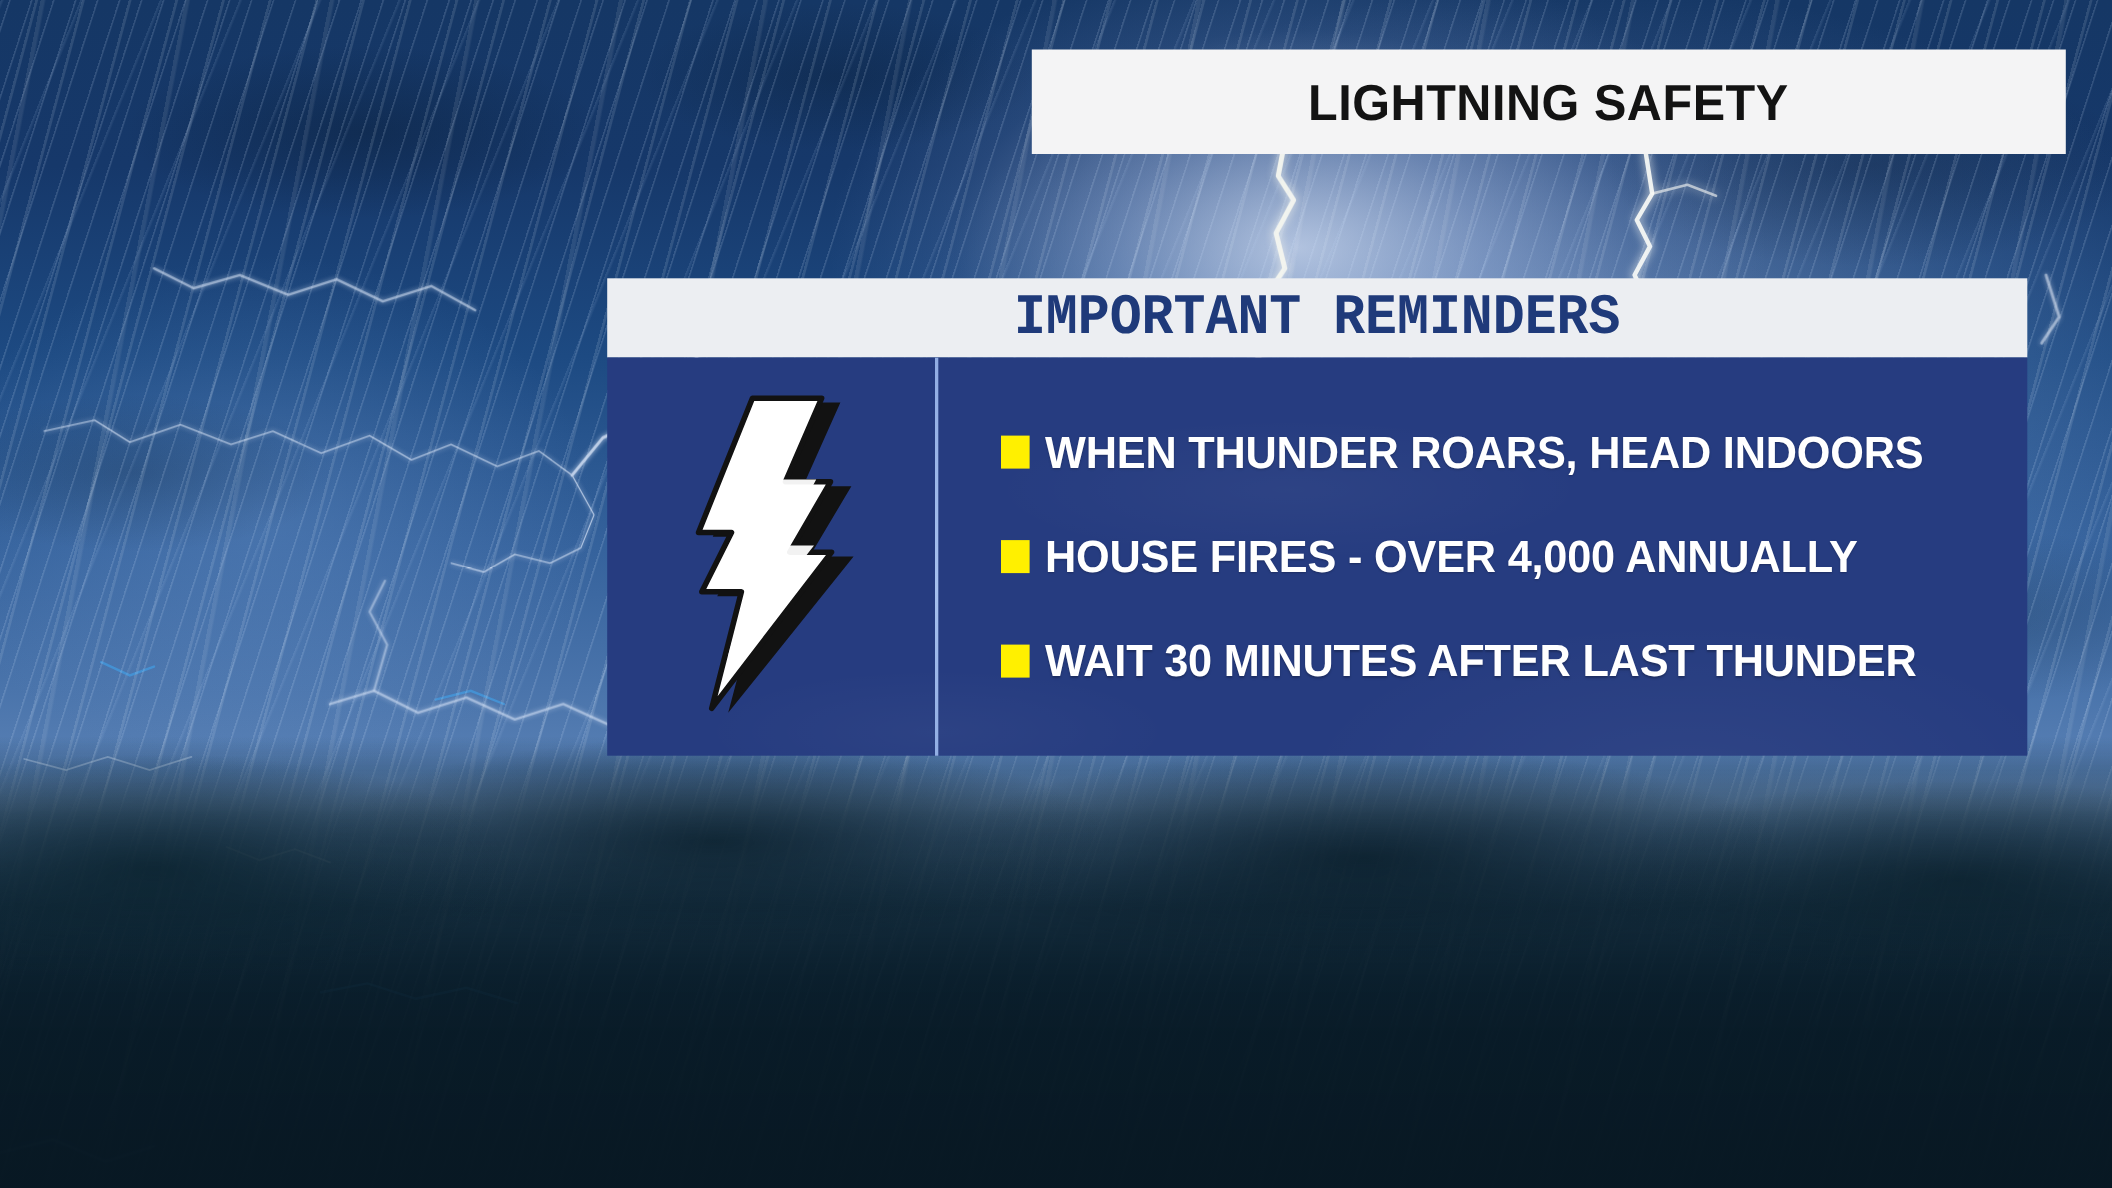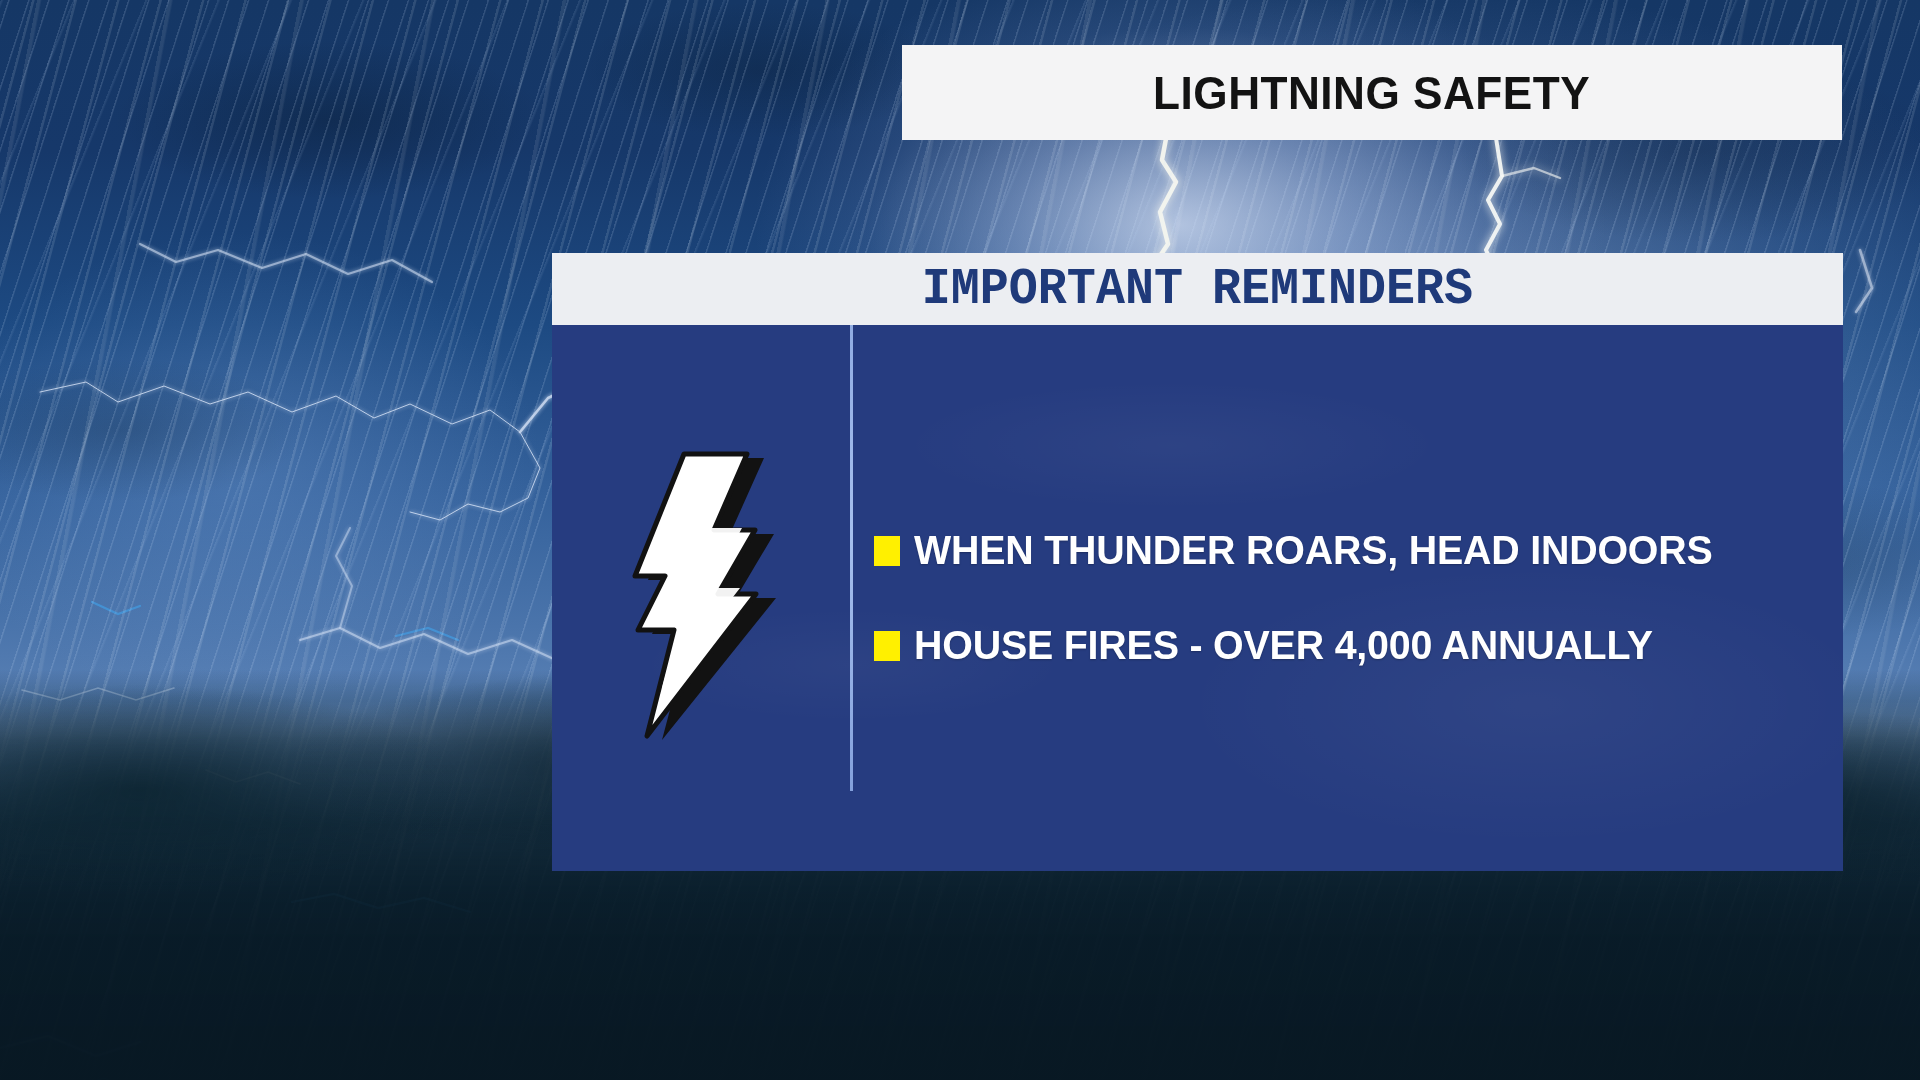--- a/index.html
+++ b/index.html
@@ -137,21 +137,21 @@
       radial-gradient(ellipse 340px 130px at 1700px 150px, rgba(6,22,40,0.26) 0%, rgba(0,0,0,0) 72%),
       radial-gradient(ellipse 260px 100px at 120px 430px, rgba(8,28,48,0.22) 0%, rgba(0,0,0,0) 72%),
       radial-gradient(ellipse 300px 110px at 1800px 560px, rgba(8,28,48,0.22) 0%, rgba(0,0,0,0) 72%);
   }
 
   .bolts { position:absolute; inset:0; pointer-events:none; }
 
   
   .title-bar {
     position:absolute;
-    left:902px; top:45px;
+    left:938px; top:45px;
     width:940px; height:95px;
     background:#f4f4f5;
     display:flex;
     align-items:center;
     justify-content:center;
   }
   .title-bar .title-text {
     color:#131313;
     font-size:46px;
     font-weight:bold;
@@ -178,26 +178,27 @@
     color:#1f3a7a;
     font-size:52px;
     font-weight:bold;
     letter-spacing:0px;
     white-space:nowrap;
     transform:scaleX(0.93);
   }
 
   .panel-body {
     position:relative;
-    height:546px;
+    height:362px;
     background:
       radial-gradient(ellipse 500px 200px at 980px 380px, rgba(255,255,255,0.045) 0%, rgba(0,0,0,0) 70%),
       #263c80;
     display:flex;
     overflow:hidden;
+    gap:36px;
   }
   
   .panel-body::after {
     content:"";
     position:absolute; inset:0;
     background:
       radial-gradient(ellipse 380px 90px at 620px 120px, rgba(255,255,255,0.035) 0%, rgba(0,0,0,0) 72%),
       radial-gradient(ellipse 300px 80px at 300px 340px, rgba(255,255,255,0.030) 0%, rgba(0,0,0,0) 72%);
     pointer-events:none;
   }
@@ -366,18 +367,22 @@
           <span class="bullet"></span>
           <span class="item-text">WHEN THUNDER ROARS, HEAD INDOORS</span>
         </div>
 
 
         <div class="list-item">
           <span class="bullet"></span>
           <span class="item-text">HOUSE FIRES - OVER 4,000 ANNUALLY</span>
         </div>
 
+        <div class="list-item">
+          <span class="bullet"></span>
+          <span class="item-text">WAIT 30 MINUTES AFTER LAST THUNDER</span>
+        </div>
 
       </div>
     </div>
   </div>
 
 </div>
 
 </body></html>

